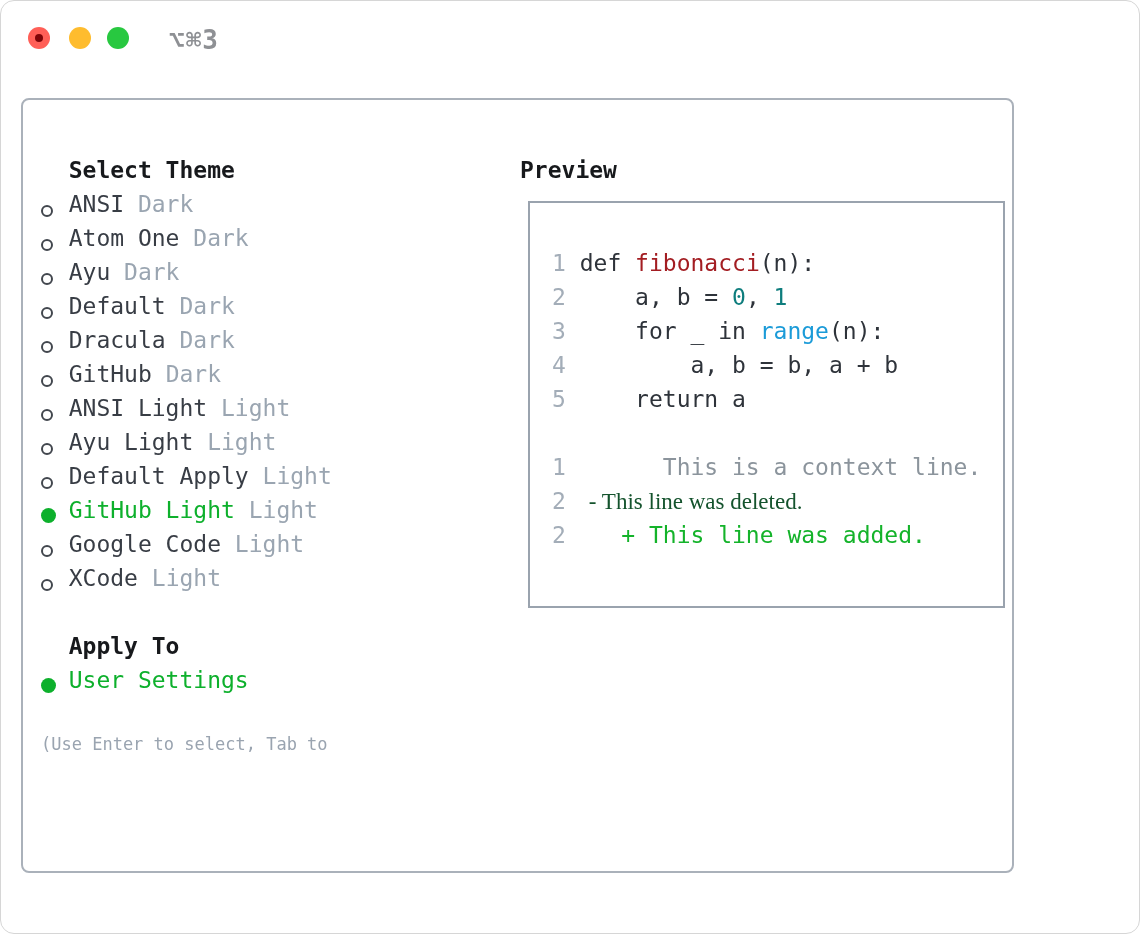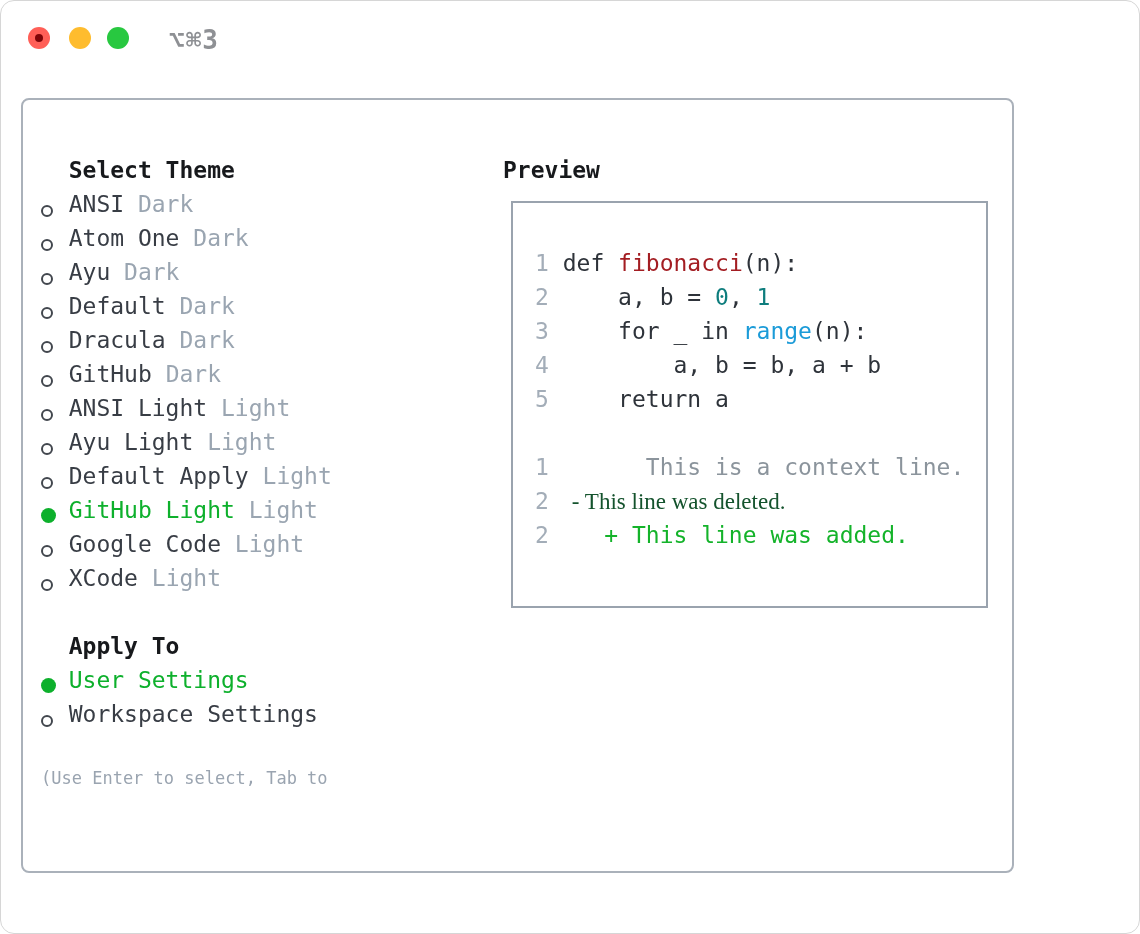--- a/index.html
+++ b/index.html
@@ -27,21 +27,21 @@
     font-size: 26px; font-weight: bold; color: #8e9094; letter-spacing: 1px;
   }
 
   
   .panel {
     position: absolute; left: 20px; top: 97px; width: 993px; height: 775px;
     background: #ffffff; border: 2px solid #aab1ba; border-radius: 8px;
   }
 
   .left-col  { position: absolute; left: 18px;  top: 49px; }
-  .right-col { position: absolute; left: 480px; top: 49px; }
+  .right-col { position: absolute; left: 497px; top: 49px; }
 
   .row { display: flex; align-items: flex-end; height: 34px; font-size: 23px; white-space: pre; }
   .spacer { height: 34px; }
 
   .marker { display: inline-flex; width: 2ch; align-items: center; flex: none; }
   .ring { width: 12px; height: 12px; border: 2px solid #42474e; border-radius: 50%; }
   .dot  { width: 15px; height: 15px; border-radius: 50%; background: #0db02c; }
 
   .hdr   { font-weight: bold; color: #17191c; }
   .prompt{ font-weight: bold; color: #17191c; width: 2ch; display: inline-block; }
@@ -103,21 +103,20 @@
         </div>
 
       <div class="spacer"></div>
 
       <div class="row">
         <span class="marker"></span><span class="hdr">Apply To</span>
       </div>
 
       <div id="apply-list">
           <div class="row selected"><span class="marker"><span class="dot"></span></span><span class="t-name">User Settings</span></div>
-          <div class="row"><span class="marker"><span class="ring"></span></span><span class="t-name">Workspace Settings</span></div>
         </div>
 
       <div class="spacer"></div>
 
       <div class="hint">(Use Enter to select, Tab to</div>
     </div>
 
     <div class="right-col">
       <div class="row">
         <span class="hdr">Preview</span>

